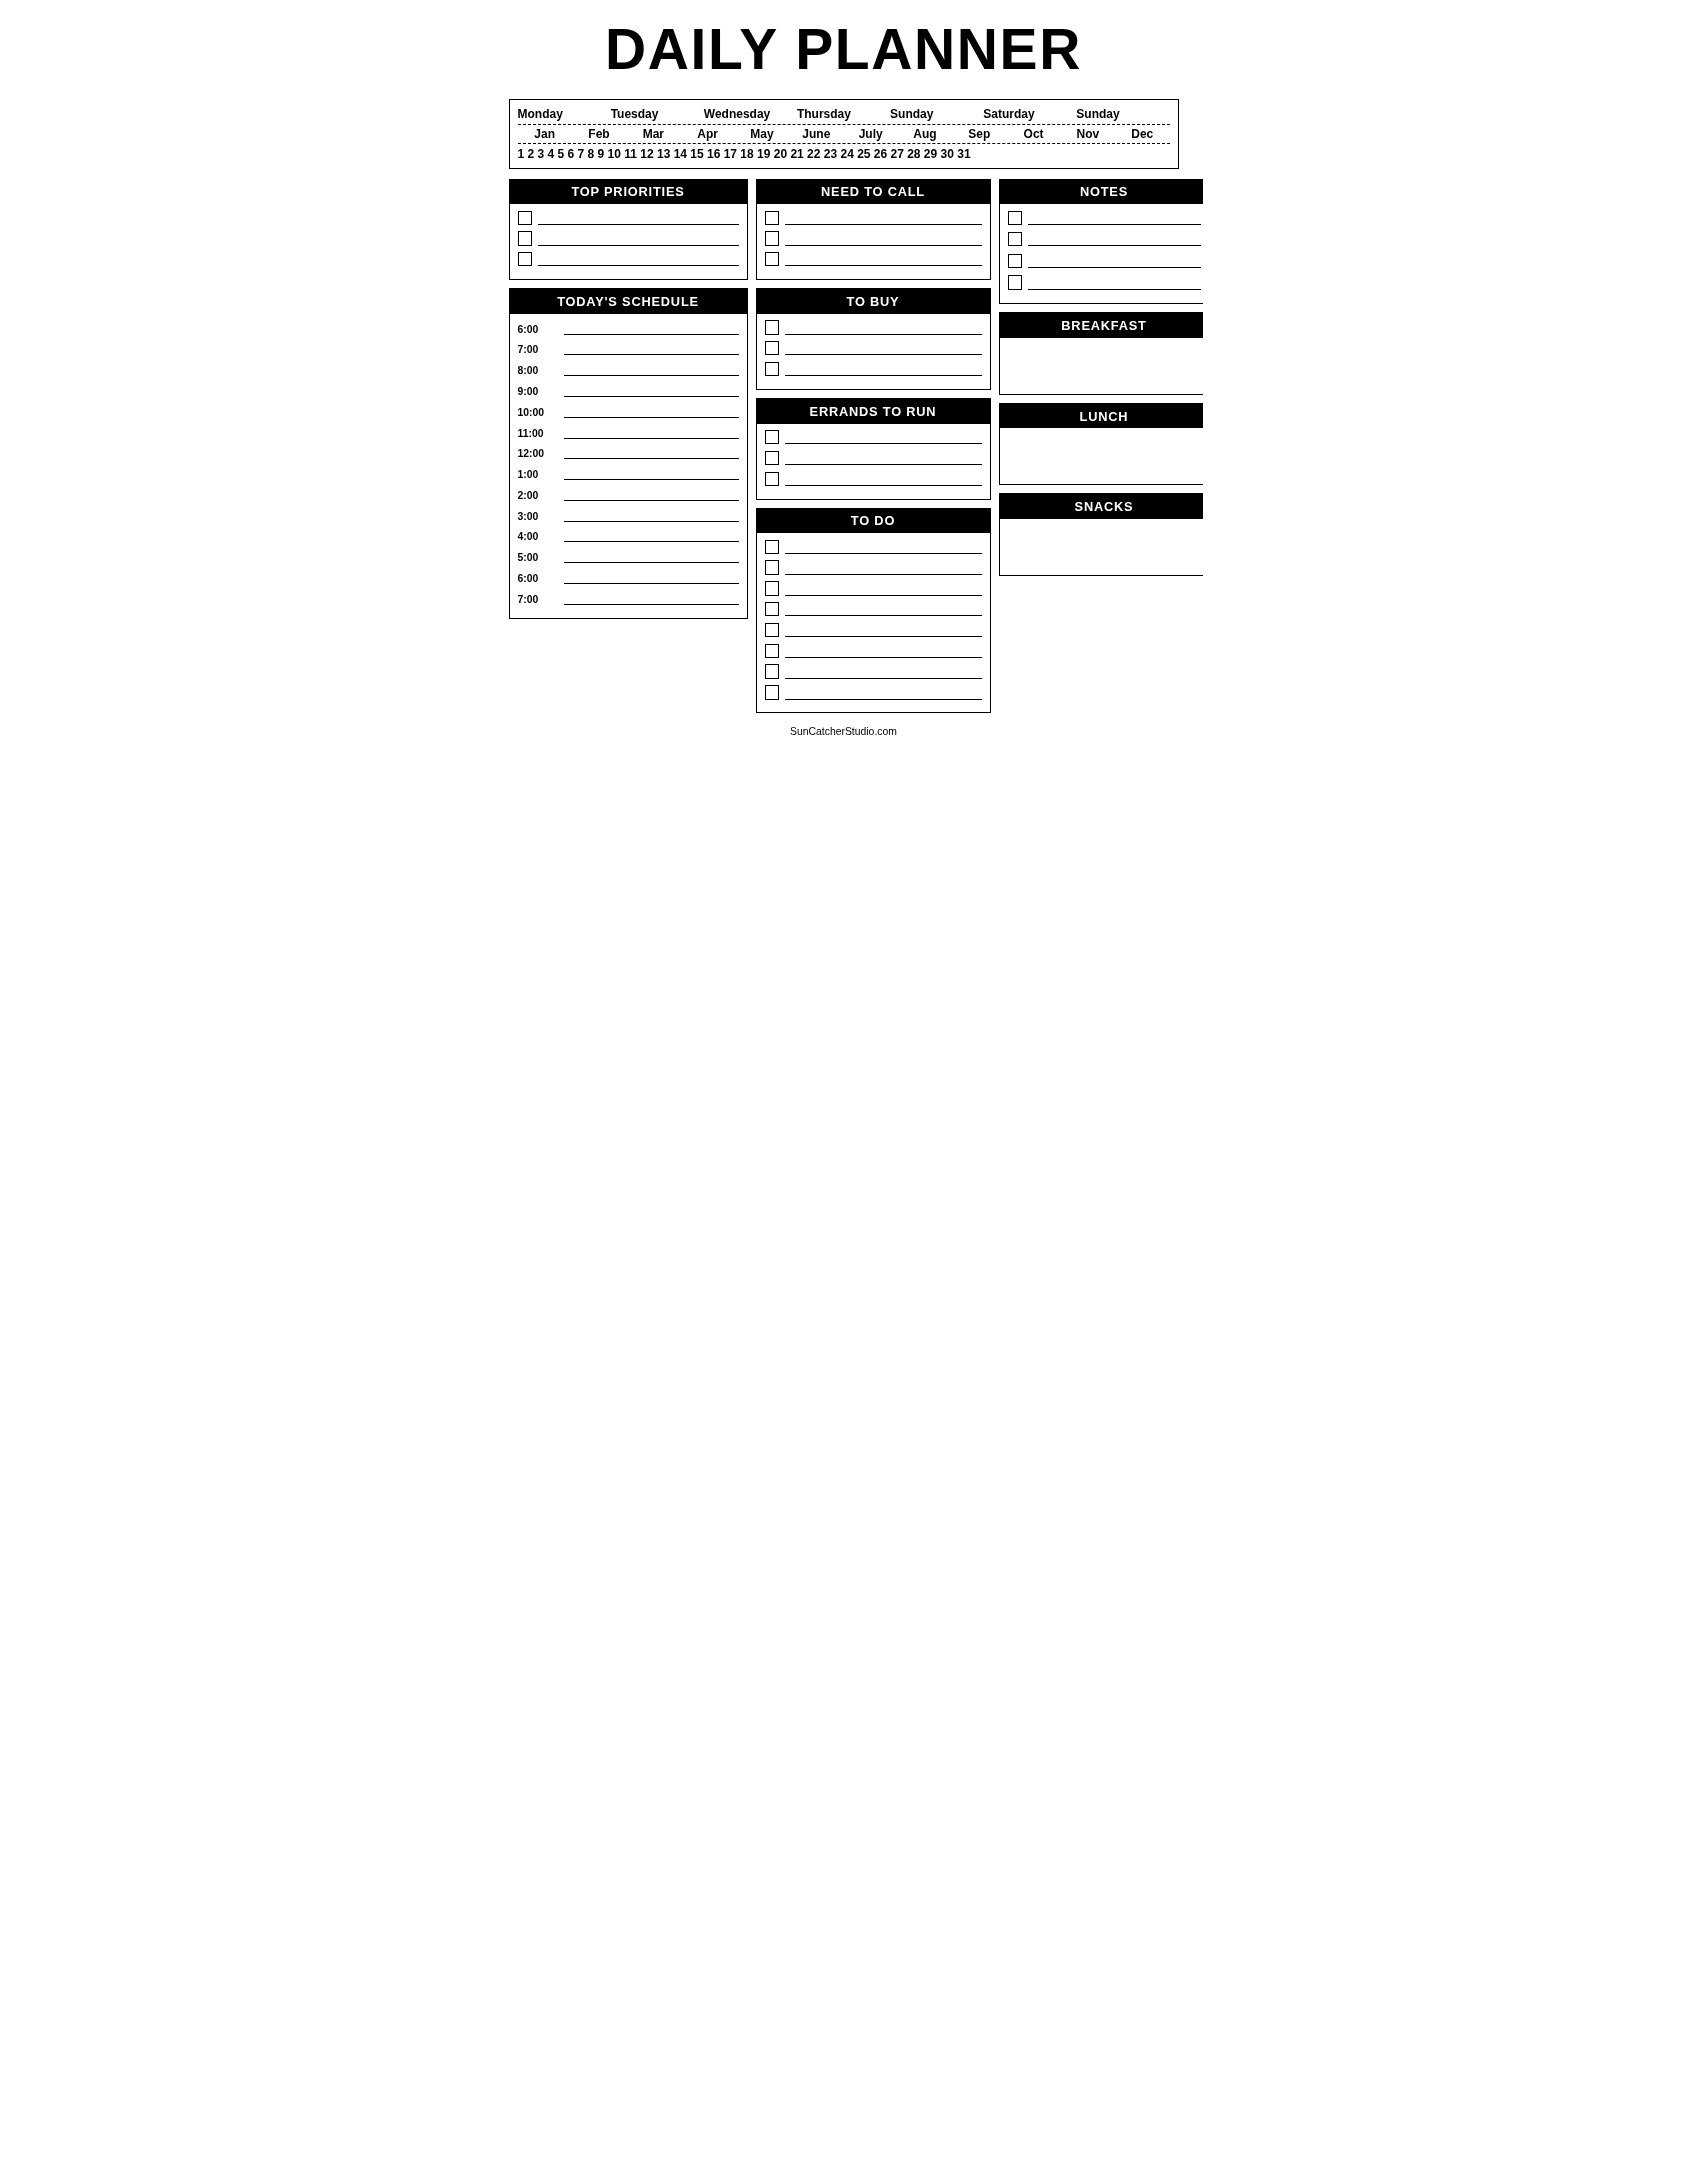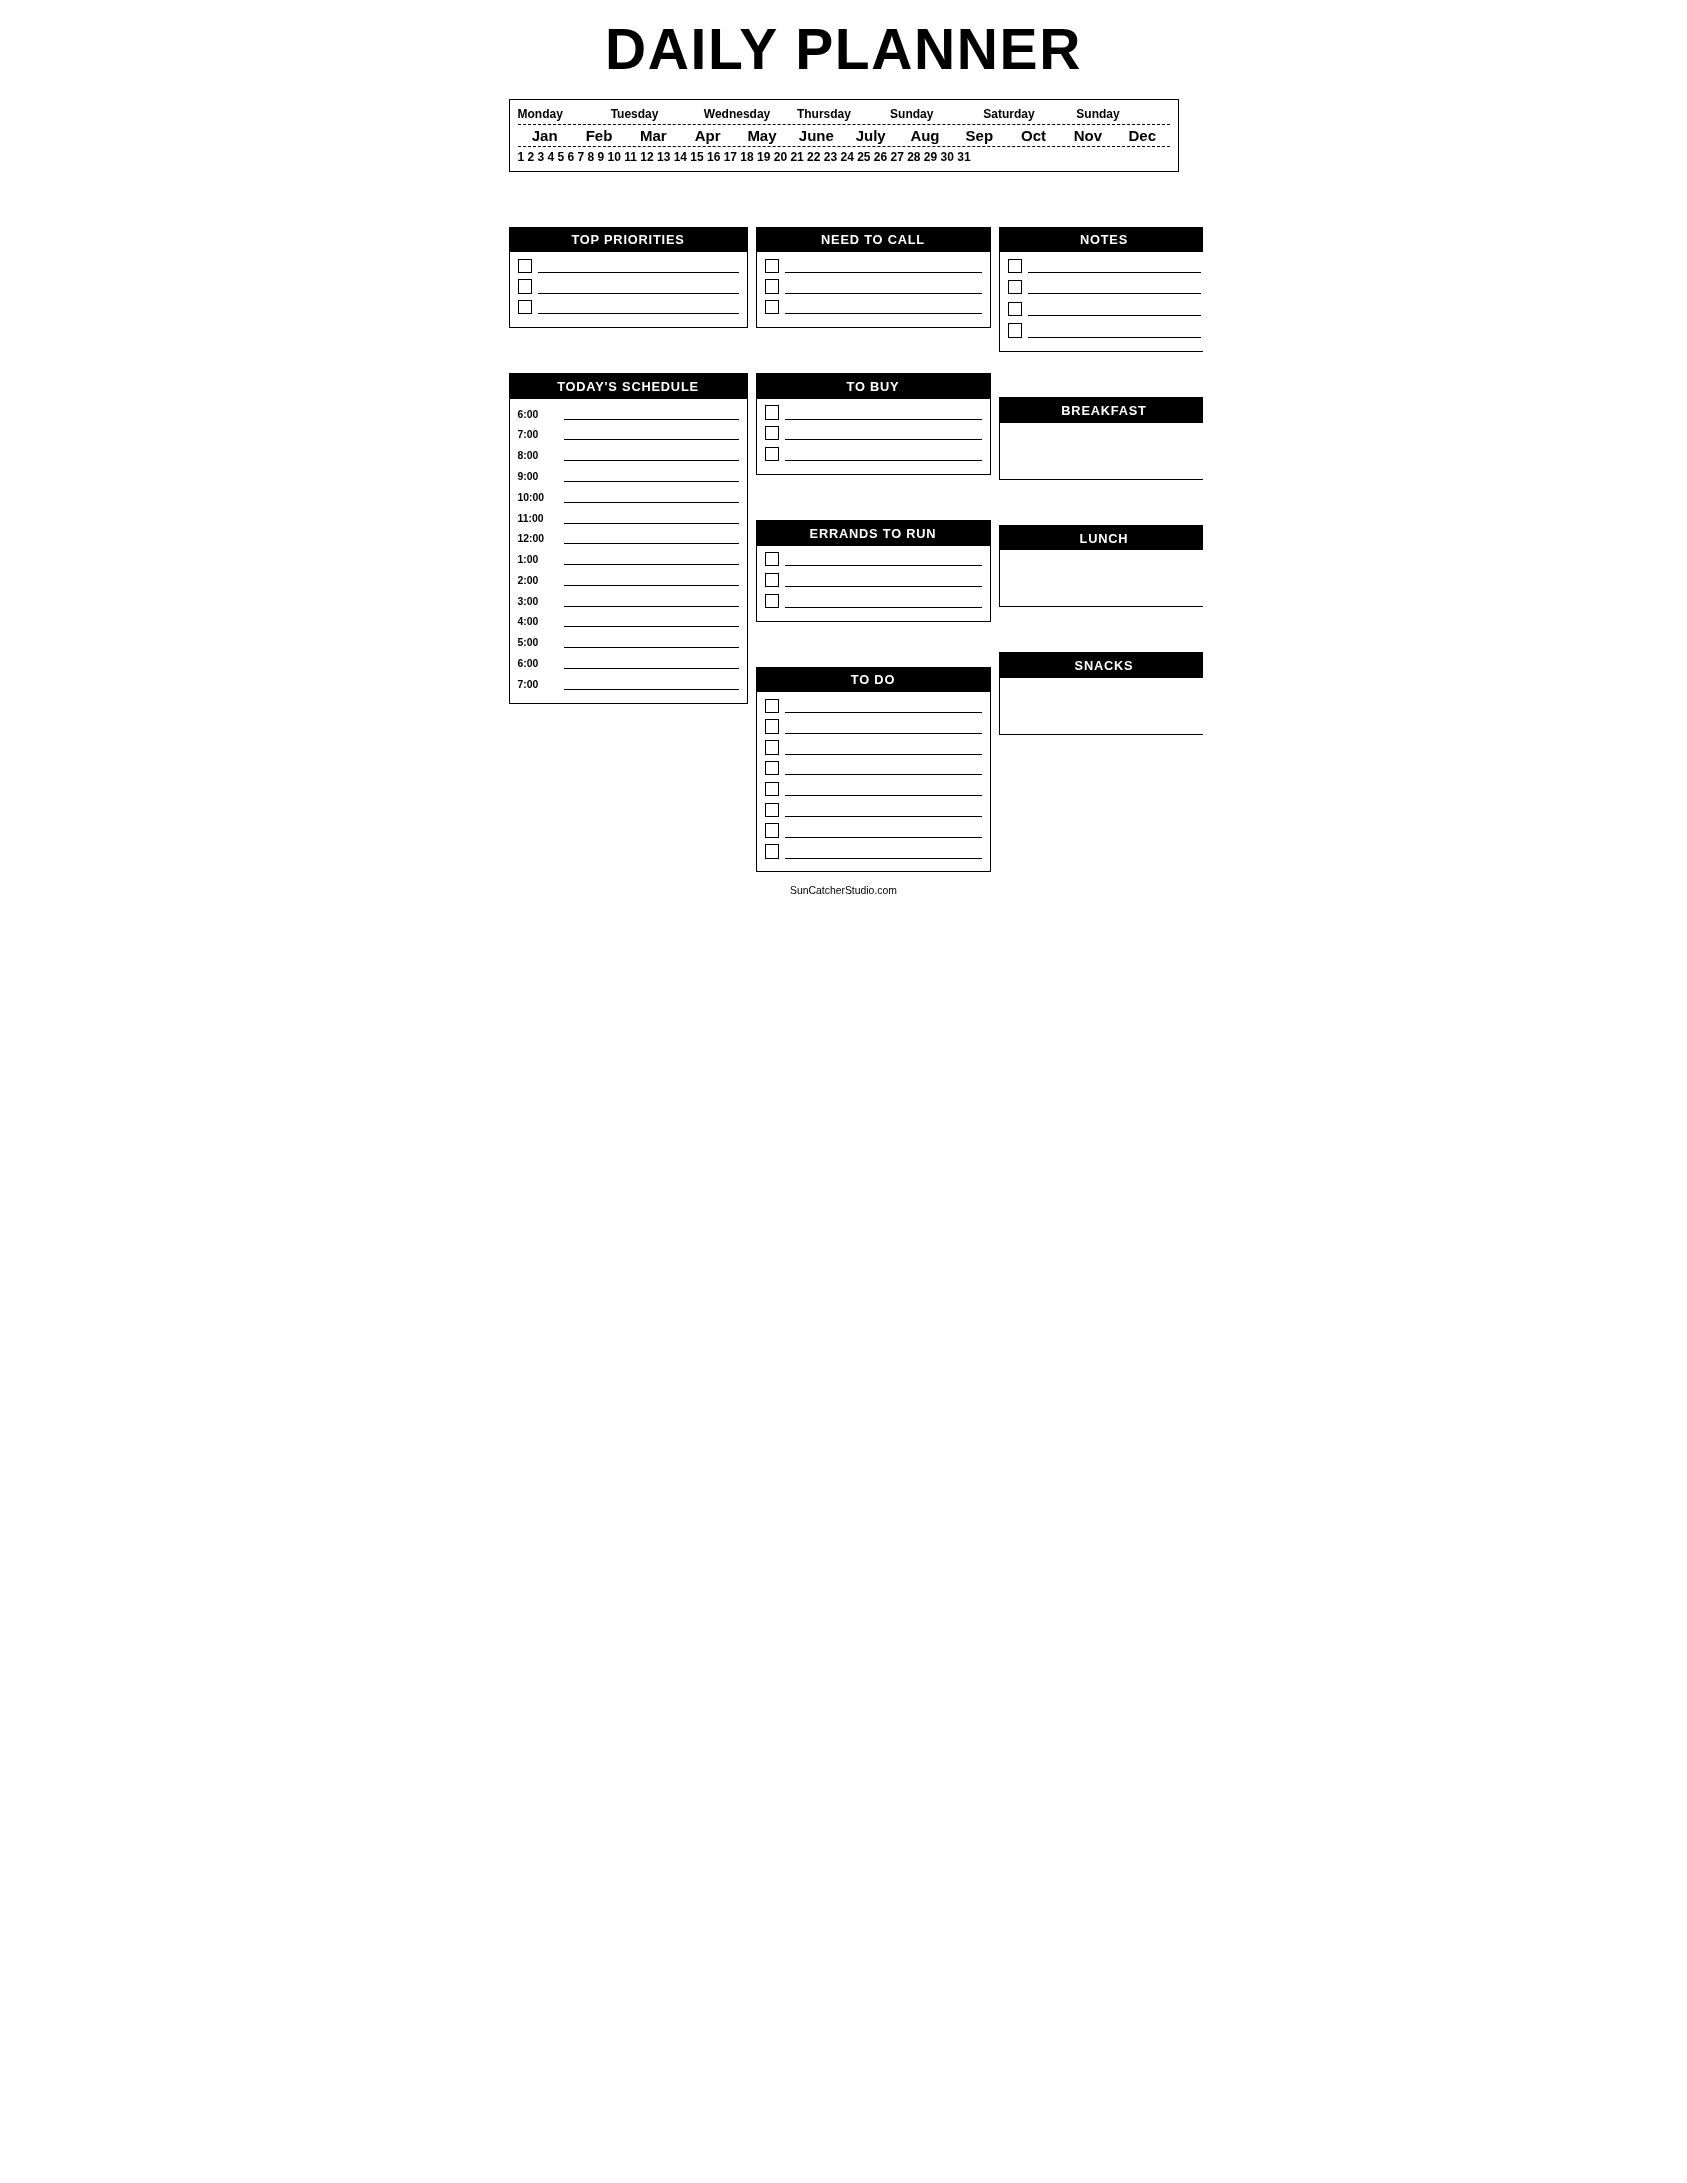--- a/index.html
+++ b/index.html
@@ -26,32 +26,31 @@
     .days-row, .months-row, .dates-row {
       display: flex;
       gap: 0;
       font-size: 12px;
       font-weight: 600;
       border-bottom: 0.8px dashed #000;
       padding: 2.4px 0;
     }
     .dates-row { border-bottom: none; }
     .days-row span { flex: 1; text-align: left; font-size: 12px; }
-    .months-row span { flex: 1; text-align: center; font-size: 15px; }
+    .months-row span { flex: 1; text-align: center; font-size: 12px; }
 
     .main-grid {
       display: grid;
       grid-template-columns: 239px 235px 211px;
       gap: 8px;
     }
 
     .section-box {
       border: 1.6px solid #000;
       margin-bottom: 8px;
-      margin-top: 45px;
     }
     .section-header {
       background: #000;
       color: #fff;
       font-weight: 900;
       font-size: 12.8px;
       text-align: center;
       padding: 4.8px 3.2px;
       letter-spacing: 0.8px;
     }

